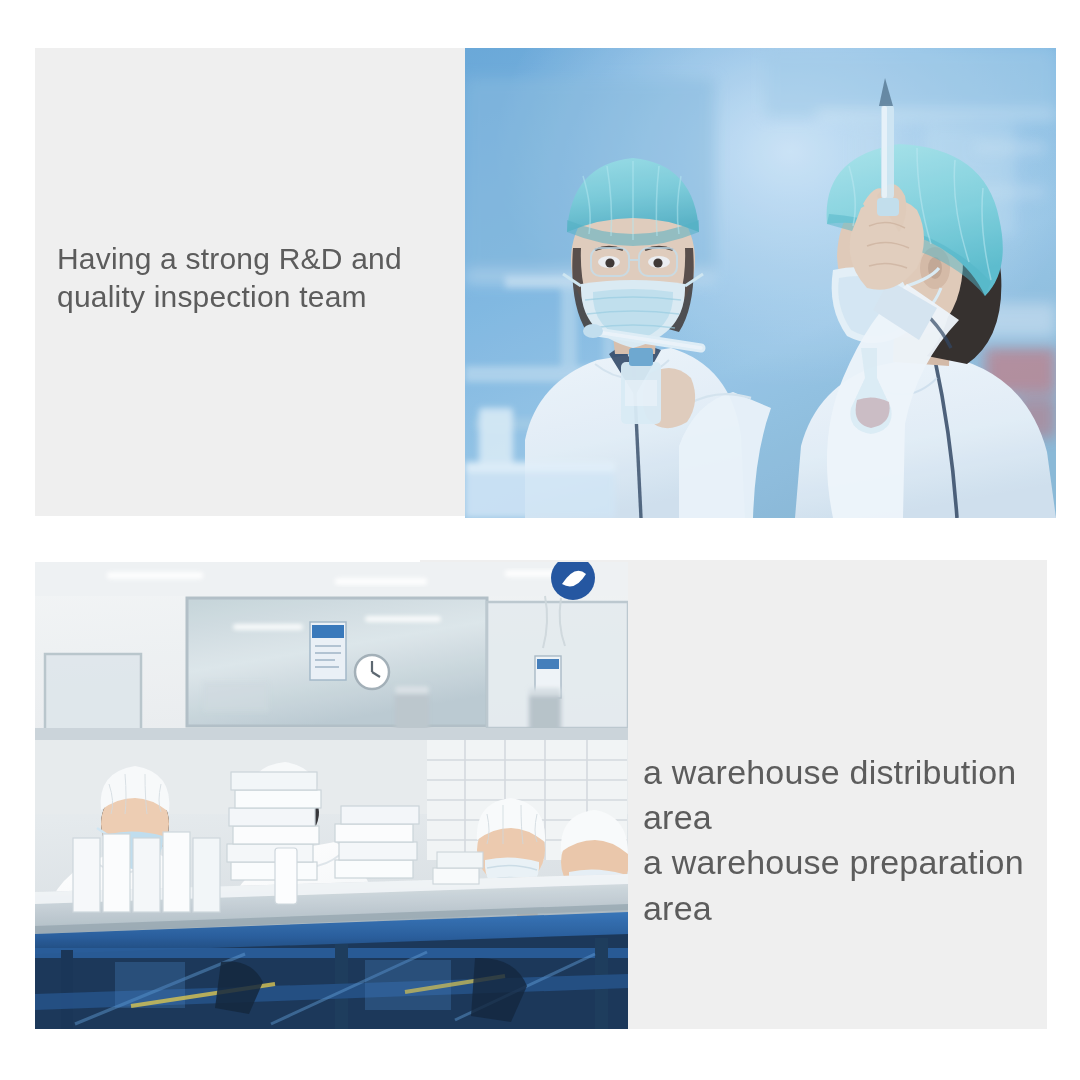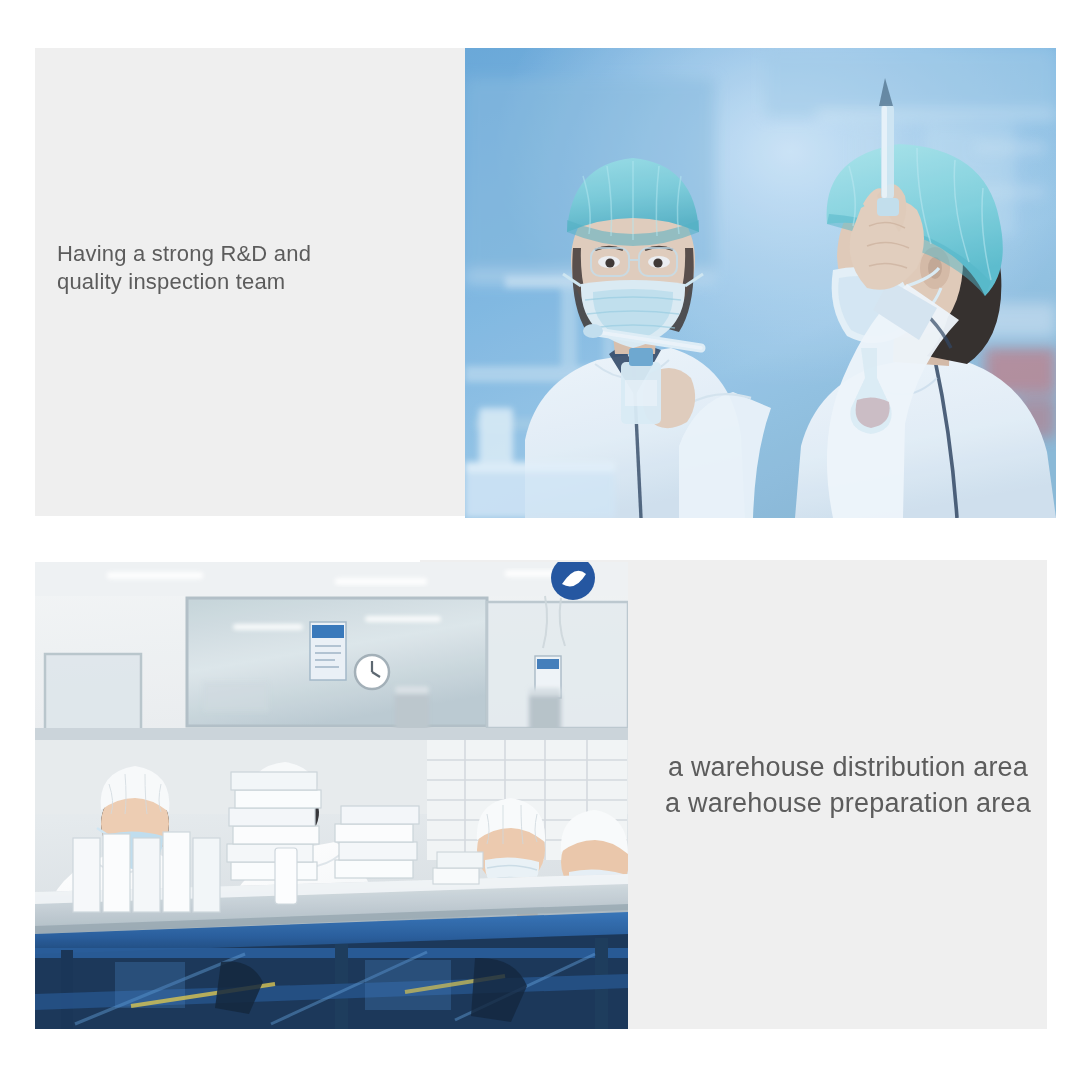--- a/index.html
+++ b/index.html
@@ -20,21 +20,21 @@
   .top-panel {
     position:absolute;
     left:35px; top:48px;
     width:432px; height:468px;
     background:#efefef;
   }
   .top-caption {
     position:absolute;
     left:57px; top:240px;
     width:400px;
-    font-size:22px;
+    font-size:30px;
     line-height:1.28;
     letter-spacing:0.2px;
     color:#5c5c5c;
     font-weight:400;
     white-space:pre-line;
   }
 
   .top-photo {
     position:absolute;
     left:465px; top:48px;
@@ -47,27 +47,26 @@
   .bottom-panel {
     position:absolute;
     left:420px; top:560px;
     width:627px; height:469px;
     background:#efefef;
   }
   .bottom-caption {
     position:absolute;
     left:643px; top:750px;
     width:410px;
-    font-size:27px;
+    font-size:34px;
     line-height:1.33;
     letter-spacing:0.2px;
     color:#5c5c5c;
     font-weight:400;
     white-space:pre-line;
-    text-align:center;
   }
 
   .bottom-photo {
     position:absolute;
     left:35px; top:562px;
     width:593px; height:467px;
     overflow:hidden;
     background:#cfd6da;
   }
 

